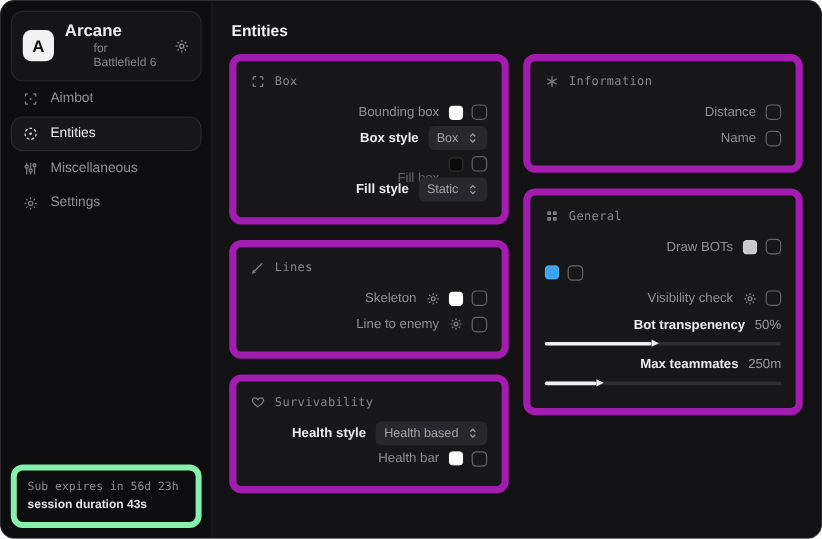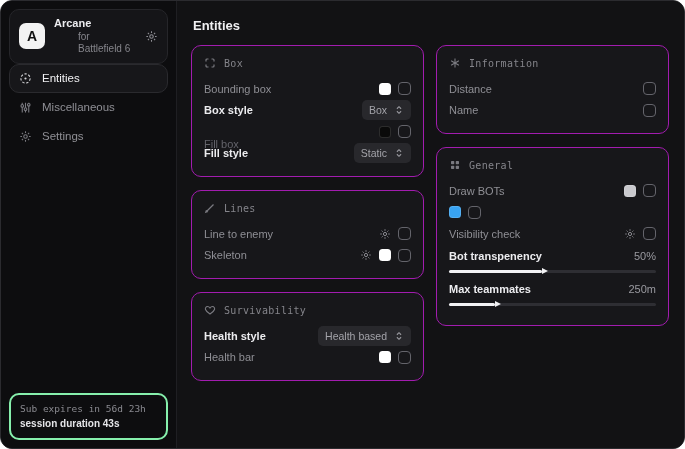--- a/index.html
+++ b/index.html
@@ -19,58 +19,58 @@
     display:flex; align-items:center; gap:9px;
     background:#151518; border:1px solid #26262a; border-radius:10px;
     padding:7px 9px;
   }
   .avatar {
     width:26px; height:26px; border-radius:7px; background:#f2f2f2;
     color:#111; font-weight:bold; font-size:14px;
     display:flex; align-items:center; justify-content:center; flex:0 0 26px;
   }
   .acct-names { flex:1; line-height:1.25; }
-  .acct-name { font-size:11px; font-weight:bold; color:#ececef; }
+  .acct-name { font-size:14px; font-weight:bold; color:#ececef; }
   .acct-sub { font-size:10px; color:#85858b;padding-left:24px; }
   .acct-gear { color:#8f8f95; display:flex; }
   .cat-label { font-size:9.5px; color:#65656c; margin:13px 7px 8px; }
   .nav { display:flex; flex-direction:column; }
   .nav-item {
     display:flex; align-items:center; gap:10px; height:29px;
     padding:0 9px; font-size:11.5px; color:#8f8f95; border-radius:10px;
     border:1px solid transparent; cursor:default;
   }
   .nav-item .ico { display:flex; color:#7a7a80; }
   .nav-item.selected {
     background:#17171a; border-color:#2a2a2e; color:#f0f0f2;
   }
   .nav-item.selected .ico { color:#d5d5d8; }
   .sidebar-footer {
-    margin-top:auto; border:2px solid #86efac; border-radius:10px;
+    margin-top:auto; border:5px solid #86efac; border-radius:10px;
     padding:7px 9px; line-height:1.5;
   }
   .foot-line1 { font-family:"DejaVu Sans Mono", monospace; font-size:9.5px; color:#8a8a90; }
   .foot-line2 { font-size:10px; font-weight:bold; color:#e4e4e7; }
   
   .main { flex:1; background:#121214; padding:15px 15px 0 14px; overflow:hidden; }
   .main-title { font-size:13px; font-weight:bold; color:#f0f0f2; margin:2px 0 12px 2px; }
   .cols { display:flex; gap:12px; align-items:flex-start; }
   .col { display:flex; flex-direction:column; gap:13px; width:237px; }
   .panel {
-    background:#17171a; border:1px solid #a21caf; border-radius:10px;
+    background:#17171a; border:6px solid #a21caf; border-radius:10px;
     padding:11px 12px 12px;
   }
   .panel-head {
     display:flex; align-items:center; gap:8px;
     font-family:"DejaVu Sans Mono", monospace; font-size:10px;
     color:#85858b; letter-spacing:.3px; margin-bottom:9px;
   }
   .panel-head .ico { display:flex; color:#7a7a80; }
   .row {
-    display:flex; align-items:center; height:21.5px; gap:8px;
+    display:flex; align-items:center; height:21.5px; gap:8px;text-align:right;
   }
   .row-label { font-size:11px; color:#8f8f95; flex:1; }
   .row-label.emph { color:#ececef; font-weight:bold; }
   .row-label.dim { color:#63636a;margin-top:24px; }
   .ctrls { display:flex; align-items:center; gap:7px; }
   .swatch { width:12px; height:12px; border-radius:3.5px; border:1px solid rgba(255,255,255,.14); }
   .checkbox {
     width:13px; height:13px; border-radius:4px;
     border:1.5px solid #64646b; background:transparent;
   }
@@ -113,20 +113,29 @@
       <span class="acct-gear">
           <svg width="13" height="13" viewBox="0 0 24 24" fill="none" stroke="currentColor" stroke-width="2">
     <circle cx="12" cy="12" r="3.2"></circle>
     <path d="M12 2.5v3M12 18.5v3M2.5 12h3M18.5 12h3M5.3 5.3l2.1 2.1M16.6 16.6l2.1 2.1M18.7 5.3l-2.1 2.1M7.4 16.6l-2.1 2.1"></path>
   </svg>
         </span>
     </div>
 
 
     <nav class="nav">
+      <div class="nav-item">
+        <span class="ico">
+            <svg width="13" height="13" viewBox="0 0 24 24" fill="none" stroke="currentColor" stroke-width="2">
+    <path d="M4 8V5a1 1 0 0 1 1-1h3M16 4h3a1 1 0 0 1 1 1v3M20 16v3a1 1 0 0 1-1 1h-3M8 20H5a1 1 0 0 1-1-1v-3"></path>
+    <circle cx="12" cy="12" r="1.6" fill="currentColor" stroke="none"></circle>
+  </svg>
+          </span>
+        <span>Aimbot</span>
+      </div>
       <div class="nav-item selected">
         <span class="ico">
             <svg width="13" height="13" viewBox="0 0 24 24" fill="none" stroke="currentColor" stroke-width="2">
     <circle cx="12" cy="12" r="8.5" stroke-dasharray="4.4 3"></circle>
     <circle cx="12" cy="12" r="2" fill="currentColor" stroke="none"></circle>
   </svg>
           </span>
         <span>Entities</span>
       </div>
       <div class="nav-item">
@@ -215,41 +224,41 @@
           <div class="panel-head">
             <span class="ico">
                 <svg width="12" height="12" viewBox="0 0 24 24" fill="none" stroke="currentColor" stroke-width="2.4">
     <path d="M5 19L19 5"></path>
     <path d="M3.5 20.5l3-1-2-2z" fill="currentColor"></path>
   </svg>
               </span>
             <span>Lines</span>
           </div>
           <div class="row">
-            <span class="row-label">Line to enemy</span>
+            <span class="row-label">Skeleton</span>
             <span class="ctrls">
               <span class="mini-gear">
                   <svg width="12" height="12" viewBox="0 0 24 24" fill="none" stroke="currentColor" stroke-width="2">
     <circle cx="12" cy="12" r="3.2"></circle>
     <path d="M12 2.5v3M12 18.5v3M2.5 12h3M18.5 12h3M5.3 5.3l2.1 2.1M16.6 16.6l2.1 2.1M18.7 5.3l-2.1 2.1M7.4 16.6l-2.1 2.1"></path>
   </svg>
                 </span>
-              <span class="checkbox"></span>
-            </span>
-          </div>
-          <div class="row">
-            <span class="row-label">Skeleton</span>
+              <span class="swatch" style="background-color: rgb(255, 255, 255);"></span>
+              <span class="checkbox"></span>
+            </span>
+          </div>
+          <div class="row">
+            <span class="row-label">Line to enemy</span>
             <span class="ctrls">
               <span class="mini-gear">
                   <svg width="12" height="12" viewBox="0 0 24 24" fill="none" stroke="currentColor" stroke-width="2">
     <circle cx="12" cy="12" r="3.2"></circle>
     <path d="M12 2.5v3M12 18.5v3M2.5 12h3M18.5 12h3M5.3 5.3l2.1 2.1M16.6 16.6l2.1 2.1M18.7 5.3l-2.1 2.1M7.4 16.6l-2.1 2.1"></path>
   </svg>
                 </span>
-              <span class="swatch" style="background-color: rgb(255, 255, 255);"></span>
               <span class="checkbox"></span>
             </span>
           </div>
         </section>
 
         <section class="panel">
           <div class="panel-head">
             <span class="ico">
                 <svg width="12" height="12" viewBox="0 0 24 24" fill="none" stroke="currentColor" stroke-width="2.2">
     <path d="M12 20s-7.5-4.6-9-9c-1-3 1-6 4-6 2 0 4 1.5 5 3 1-1.5 3-3 5-3 3 0 5 3 4 6-1.5 4.4-9 9-9 9z"></path>

